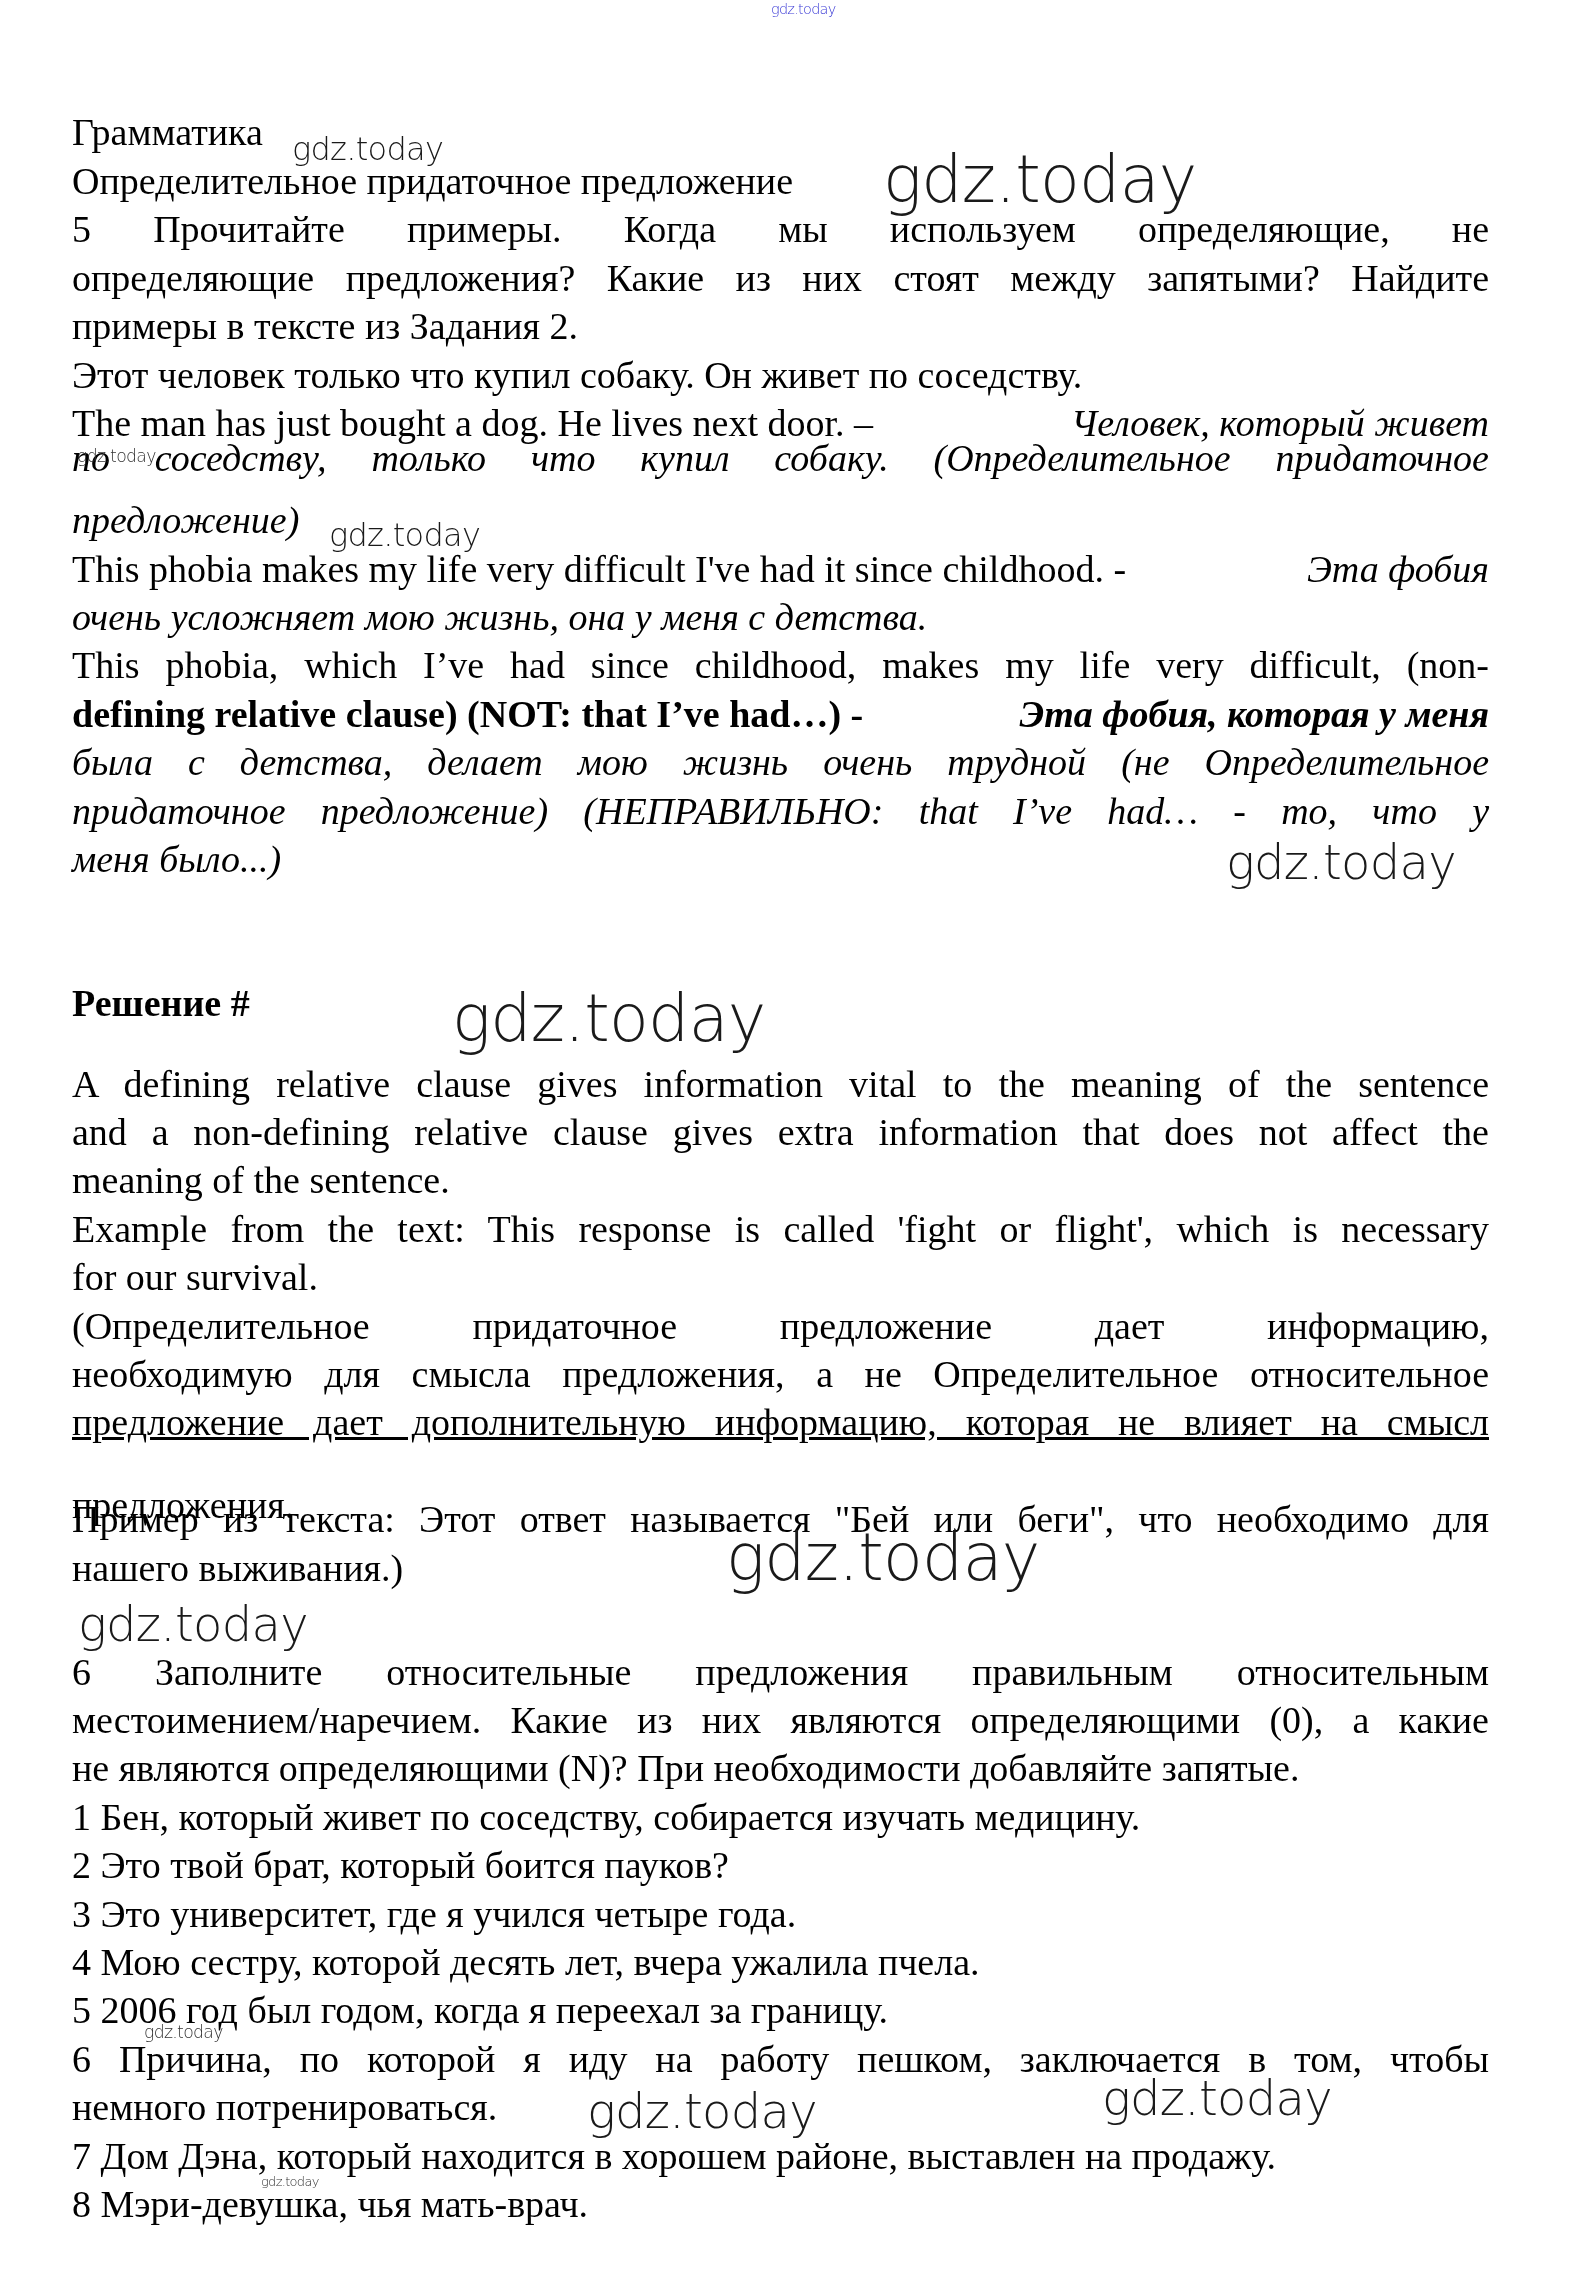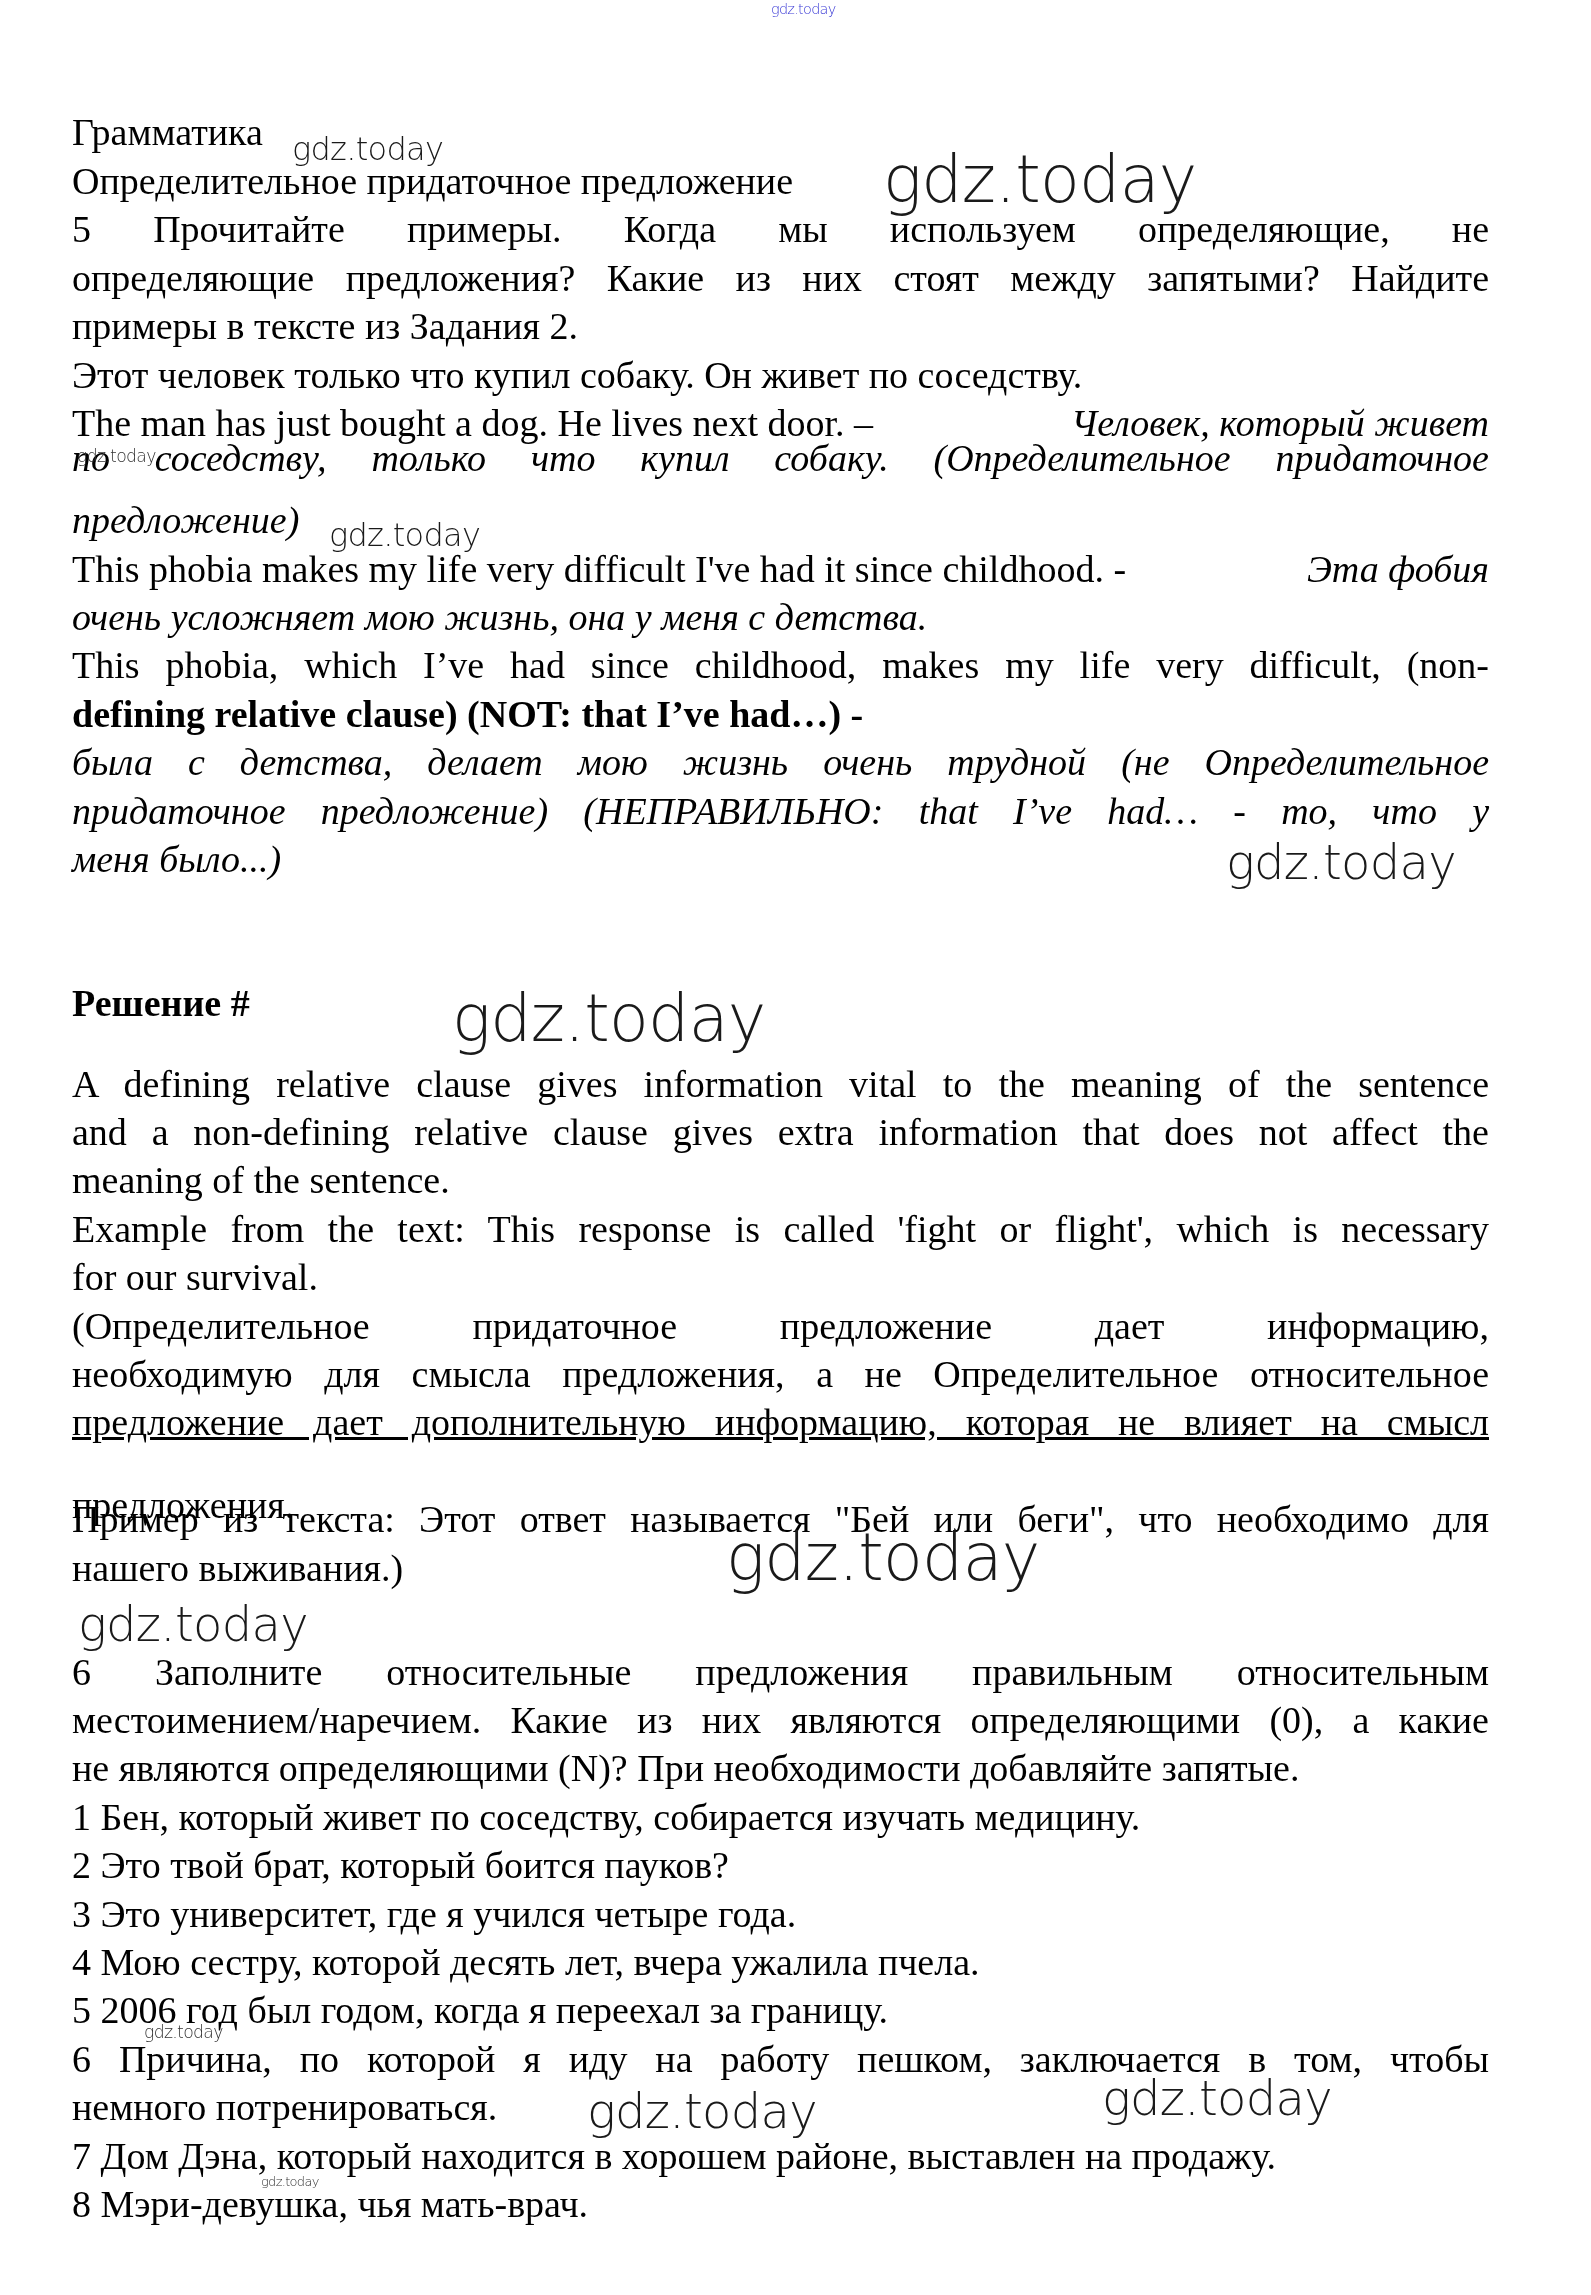--- a/index.html
+++ b/index.html
@@ -39,20 +39,21 @@
   <div class="line j i" style="top:434px;">по соседству, только что купил собаку. (Определительное придаточное</div>
   <div class="line i" style="top:496px;">предложение)</div>
   <div class="line" style="top:545px;">
     <span>This phobia makes my life very difficult I've had it since childhood. -</span>
     <span class="i" style="float:right;">Эта фобия</span>
   </div>
   <div class="line i" style="top:593px;">очень усложняет мою жизнь, она у меня с детства.</div>
   <div class="line j" style="top:641px;">This phobia, which I’ve had since childhood, makes my life very difficult, (non-</div>
   <div class="line" style="top:690px;font-weight:bold;">
     <span>defining relative clause) (NOT: that I’ve had…) -</span>
+    <span class="i" style="float:right;">Эта фобия, которая у меня</span>
   </div>
   <div class="line j i" style="top:738px;">была с детства, делает мою жизнь очень трудной (не Определительное</div>
   <div class="line j i" style="top:787px;">придаточное предложение) (НЕПРАВИЛЬНО: that I’ve had… - то, что у</div>
   <div class="line i" style="top:835px;">меня было...)</div>
 
   <div class="line b" style="top:979px;">Решение #</div>
   <div class="line j" style="top:1060px;">A defining relative clause gives information vital to the meaning of the sentence</div>
   <div class="line j" style="top:1108px;">and a non-defining relative clause gives extra information that does not affect the</div>
   <div class="line" style="top:1156px;">meaning of the sentence.</div>
   <div class="line j" style="top:1205px;">Example from the text: This response is called 'fight or flight', which is necessary</div>

